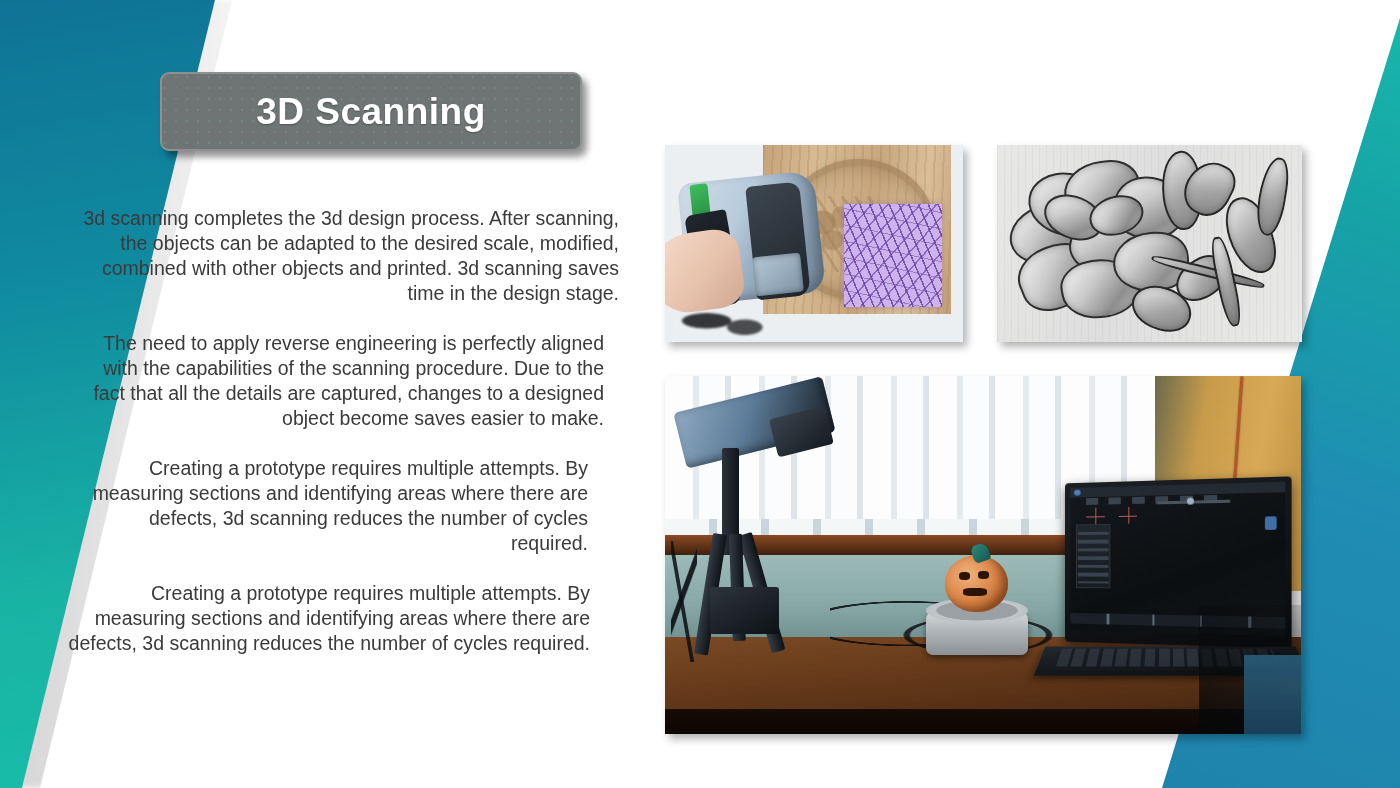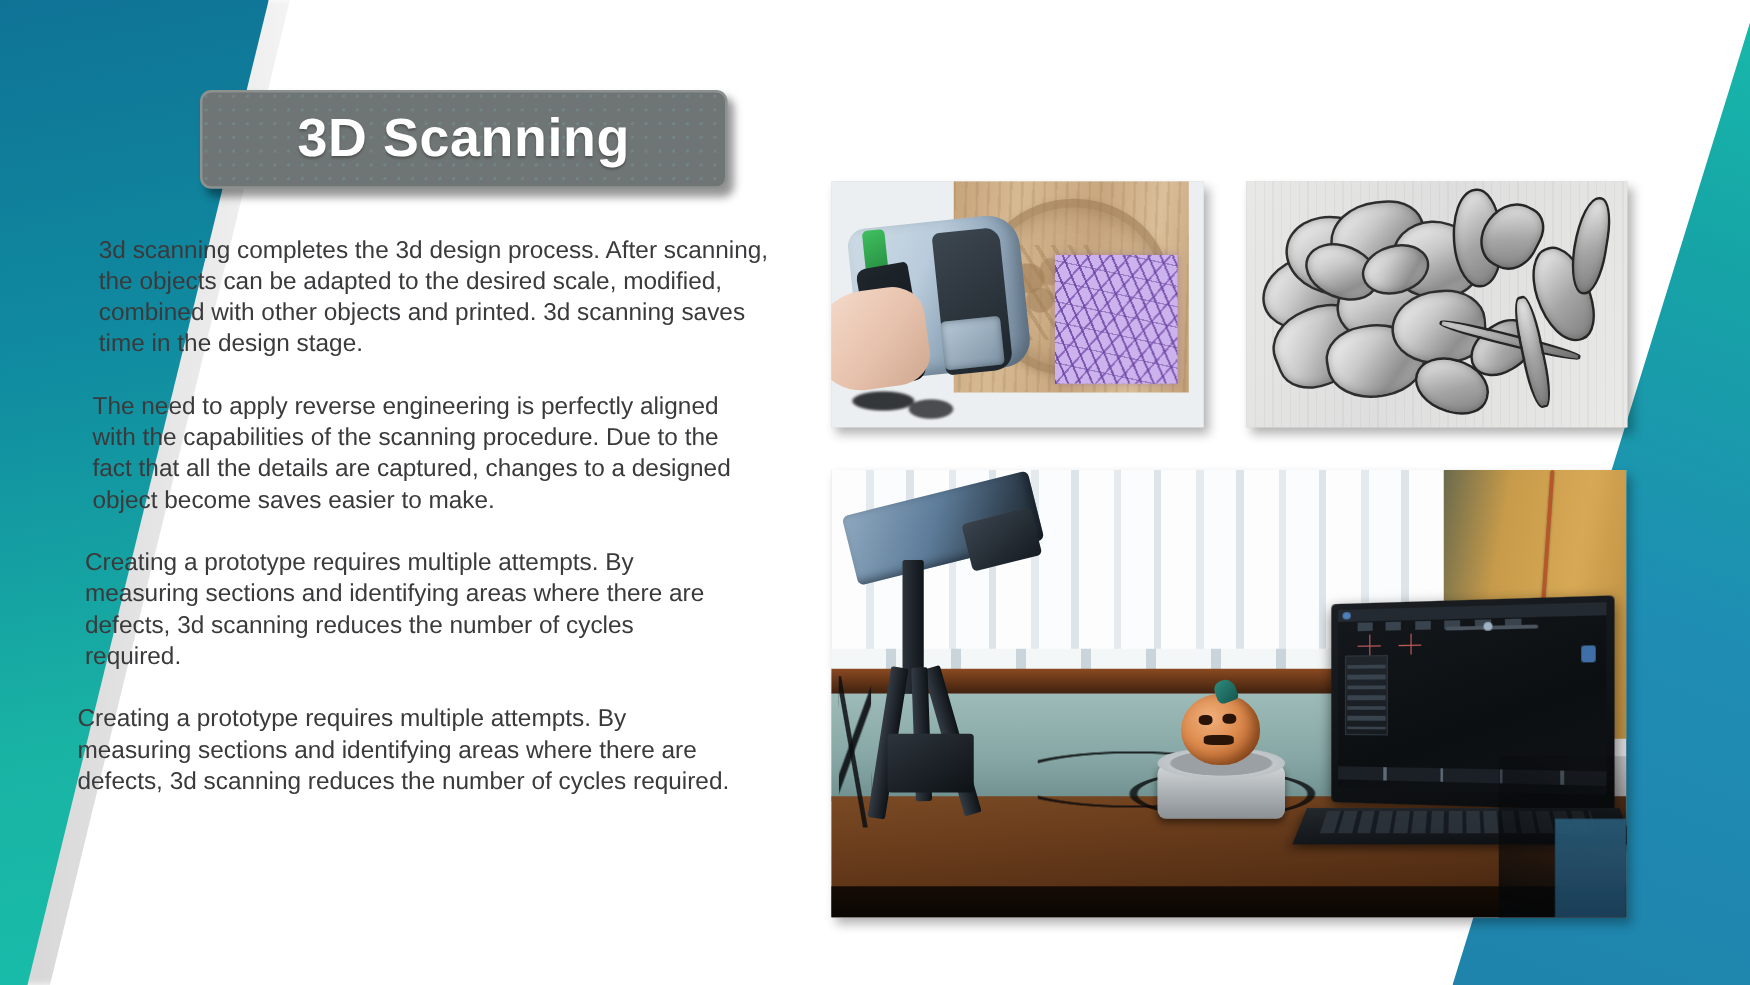--- a/index.html
+++ b/index.html
@@ -46,34 +46,34 @@
   }
   .title-plaque::before{
     content:""; position:absolute; inset:0;
     background-image:
       radial-gradient(circle at 3px 3px, rgba(120,170,170,.30) 1.2px, transparent 1.4px);
     background-size:11px 11px;
     pointer-events:none;
   }
   .title-text {
     position:relative;
-    font-size:43px; font-weight:bold; color:#ffffff;
+    font-size:37px; font-weight:bold; color:#ffffff;
     letter-spacing:.5px; line-height:1;
     text-shadow:0 1px 2px rgba(0,0,0,.30);
     white-space:nowrap;
   }
 
   
   .body-copy {
-    position:absolute; left:74px; top:188px; width:545px;
+    position:absolute; left:74px; top:206px; width:545px;
     z-index:5;
     color:#3a3a3c;
     font-size:19.5px;
     line-height:25px;
-    text-align:left;
+    text-align:right;
   }
   .para { margin-bottom:25px; text-indent:0; }
   .para:last-child { margin-bottom:0; }
   .para.p1 { width:540px; margin-left:5px; }
   .para.p2 { width:530px; margin-left:0px; }
   .para.p3 { width:520px; margin-left:-6px; }
   .para.p4 { width:528px; margin-left:-12px; }
 
   
   .photo {

